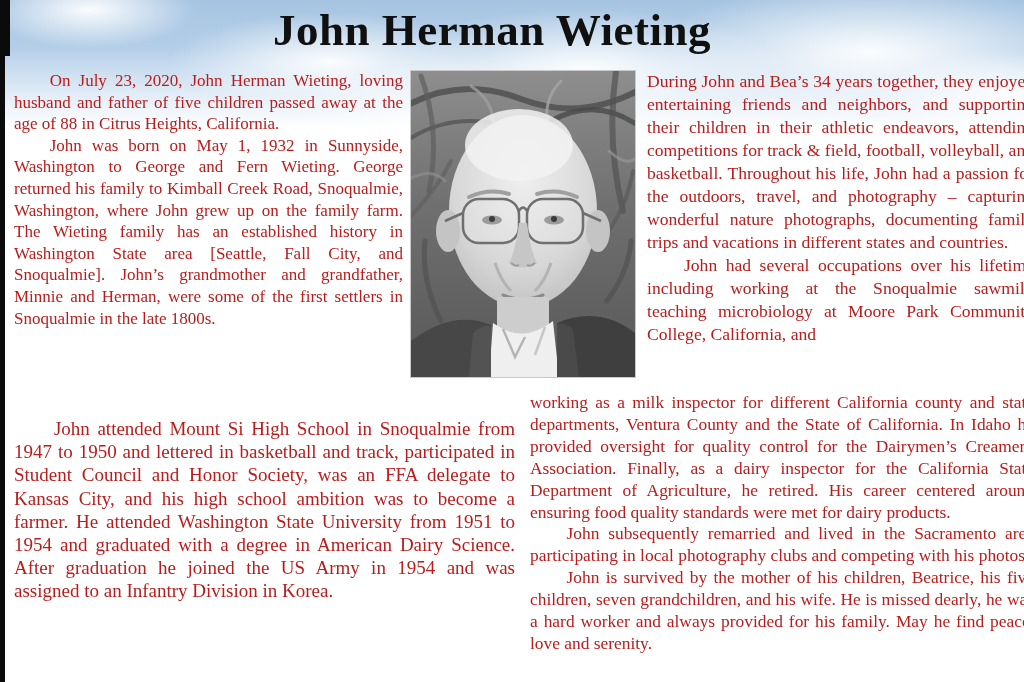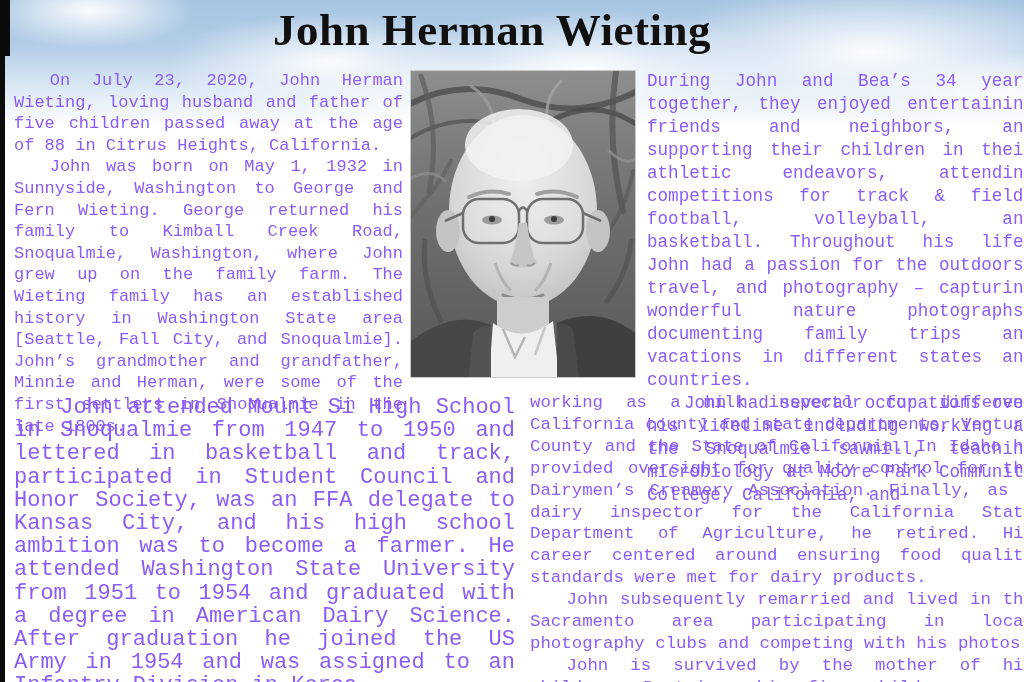--- a/index.html
+++ b/index.html
@@ -33,28 +33,27 @@
   }
   .title{
     position:absolute;left:0;top:4px;width:984px;z-index:2;
     margin:0;text-align:center;
     font-size:45px;font-weight:bold;color:#101010;
     letter-spacing:0.5px;
   }
   .txt{
     position:absolute;z-index:2;
     text-align:justify;
-    color:#8b5cf6;
-    font-family:Liberation Mono, monospace;
+    color:#b91c1c;
   }
   .txt p{margin:0;text-indent:2.1em;}
   .txt p.noindent{text-indent:0;}
   .left-top    {left:14px;  top:70px;  width:389px; font-size:17px;   line-height:21.6px;}
   .right-top   {left:647px; top:70px;  width:387px; font-size:17.6px; line-height:23.0px;}
-  .left-bottom {left:14px;  top:396px; width:501px; font-size:22px; line-height:23.2px;}
+  .left-bottom {left:14px;  top:417px; width:501px; font-size:19px; line-height:23.2px;}
   .right-bottom{left:530px; top:392px; width:504px; font-size:17.4px; line-height:21.9px;}
   .photo{
     position:absolute;left:410px;top:70px;width:224px;height:306px;z-index:3;
     margin:0;border:1px solid #c9c9c9;background:#6a6a6a;
   }
   .photo svg{display:block;}
 </style>
 </head>
 <body>
 

